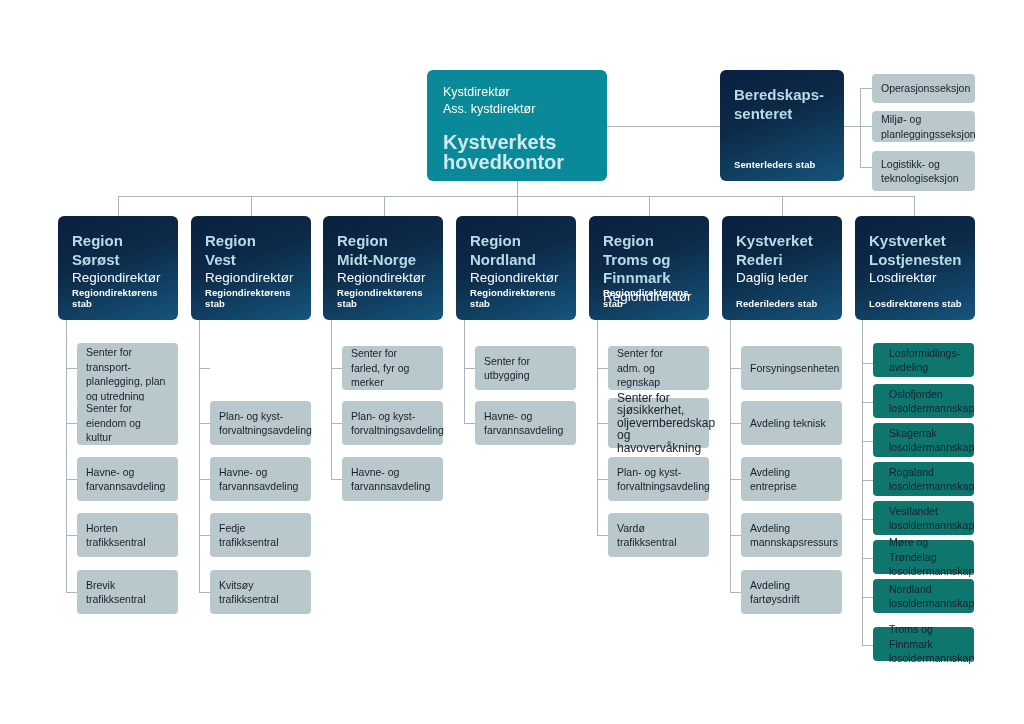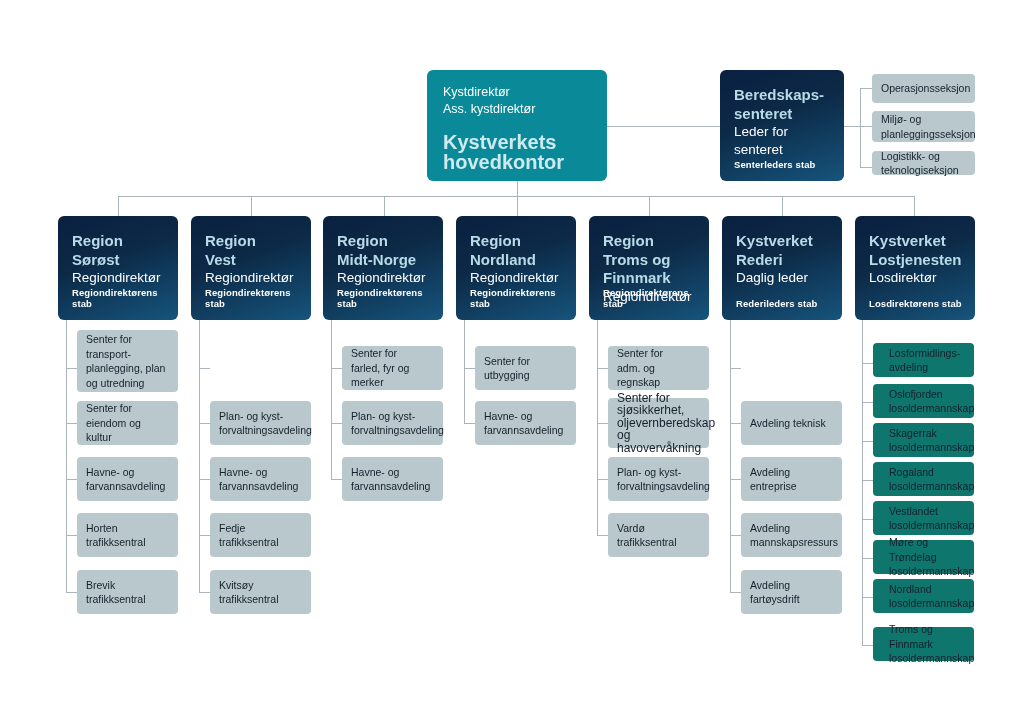--- a/index.html
+++ b/index.html
@@ -189,36 +189,35 @@
       <div>Kystverkets</div>
       <div>hovedkontor</div>
     </div>
   </div>
 
   <div class="node navy" style="left:720px; top:70px; width:124px; height:111px; position:absolute;">
     <div class="title">
       <div>Beredskaps-</div>
       <div>senteret</div>
     </div>
-    <div class="role">Leder for senteret</div>
     <div class="staff">Senterleders stab</div>
   </div>
 
   <div class="leaf" style="left:872px; top:74px; width:103px; height:29px;">
     <div>
         <span>Operasjonsseksjon</span>
       </div>
   </div>
   <div class="leaf" style="left:872px; top:111px; width:103px; height:31px;">
     <div>
       <span>Miljø- og</span>
       <span>planleggingsseksjon</span>
     </div>
   </div>
-  <div class="leaf" style="left:872px; top:151px; width:103px; height:24px;">
+  <div class="leaf" style="left:872px; top:151px; width:103px; height:40px;">
     <div>
       <span>Logistikk- og</span>
       <span>teknologiseksjon</span>
     </div>
   </div>
 
   <div class="node navy" style="left:58px; top:216px; width:120px; height:104px;">
     <div class="title">
       <div>Region</div>
       <div>Sørøst</div>
@@ -275,21 +274,21 @@
 
   <div class="node navy" style="left:855px; top:216px; width:120px; height:104px;">
     <div class="title">
       <div>Kystverket</div>
       <div>Lostjenesten</div>
     </div>
     <div class="role">Losdirektør</div>
     <div class="staff">Losdirektørens stab</div>
   </div>
 
-  <div class="leaf" style="left:77px; top:330px; width:101px; height:62px;">
+  <div class="leaf" style="left:77px; top:343px; width:101px; height:62px;">
     <div>
       <span>Senter for transport-</span>
       <span>planlegging, plan</span>
       <span>og utredning</span>
     </div>
   </div>
   <div class="leaf" style="left:77px; top:401px; width:101px; height:44px;">
     <div>
       <span>Senter for</span>
       <span>eiendom og kultur</span>
@@ -390,20 +389,25 @@
       <span>forvaltningsavdeling</span>
     </div>
   </div>
   <div class="leaf" style="left:608px; top:513px; width:101px; height:44px;">
     <div>
       <span>Vardø</span>
       <span>trafikksentral</span>
     </div>
   </div>
 
+  <div class="leaf" style="left:741px; top:346px; width:101px; height:44px;">
+    <div>
+      <span>Forsyningsenheten</span>
+    </div>
+  </div>
   <div class="leaf" style="left:741px; top:401px; width:101px; height:44px;">
     <div>
       <span>Avdeling teknisk</span>
     </div>
   </div>
   <div class="leaf" style="left:741px; top:457px; width:101px; height:44px;">
     <div>
       <span>Avdeling</span>
       <span>entreprise</span>
     </div>

